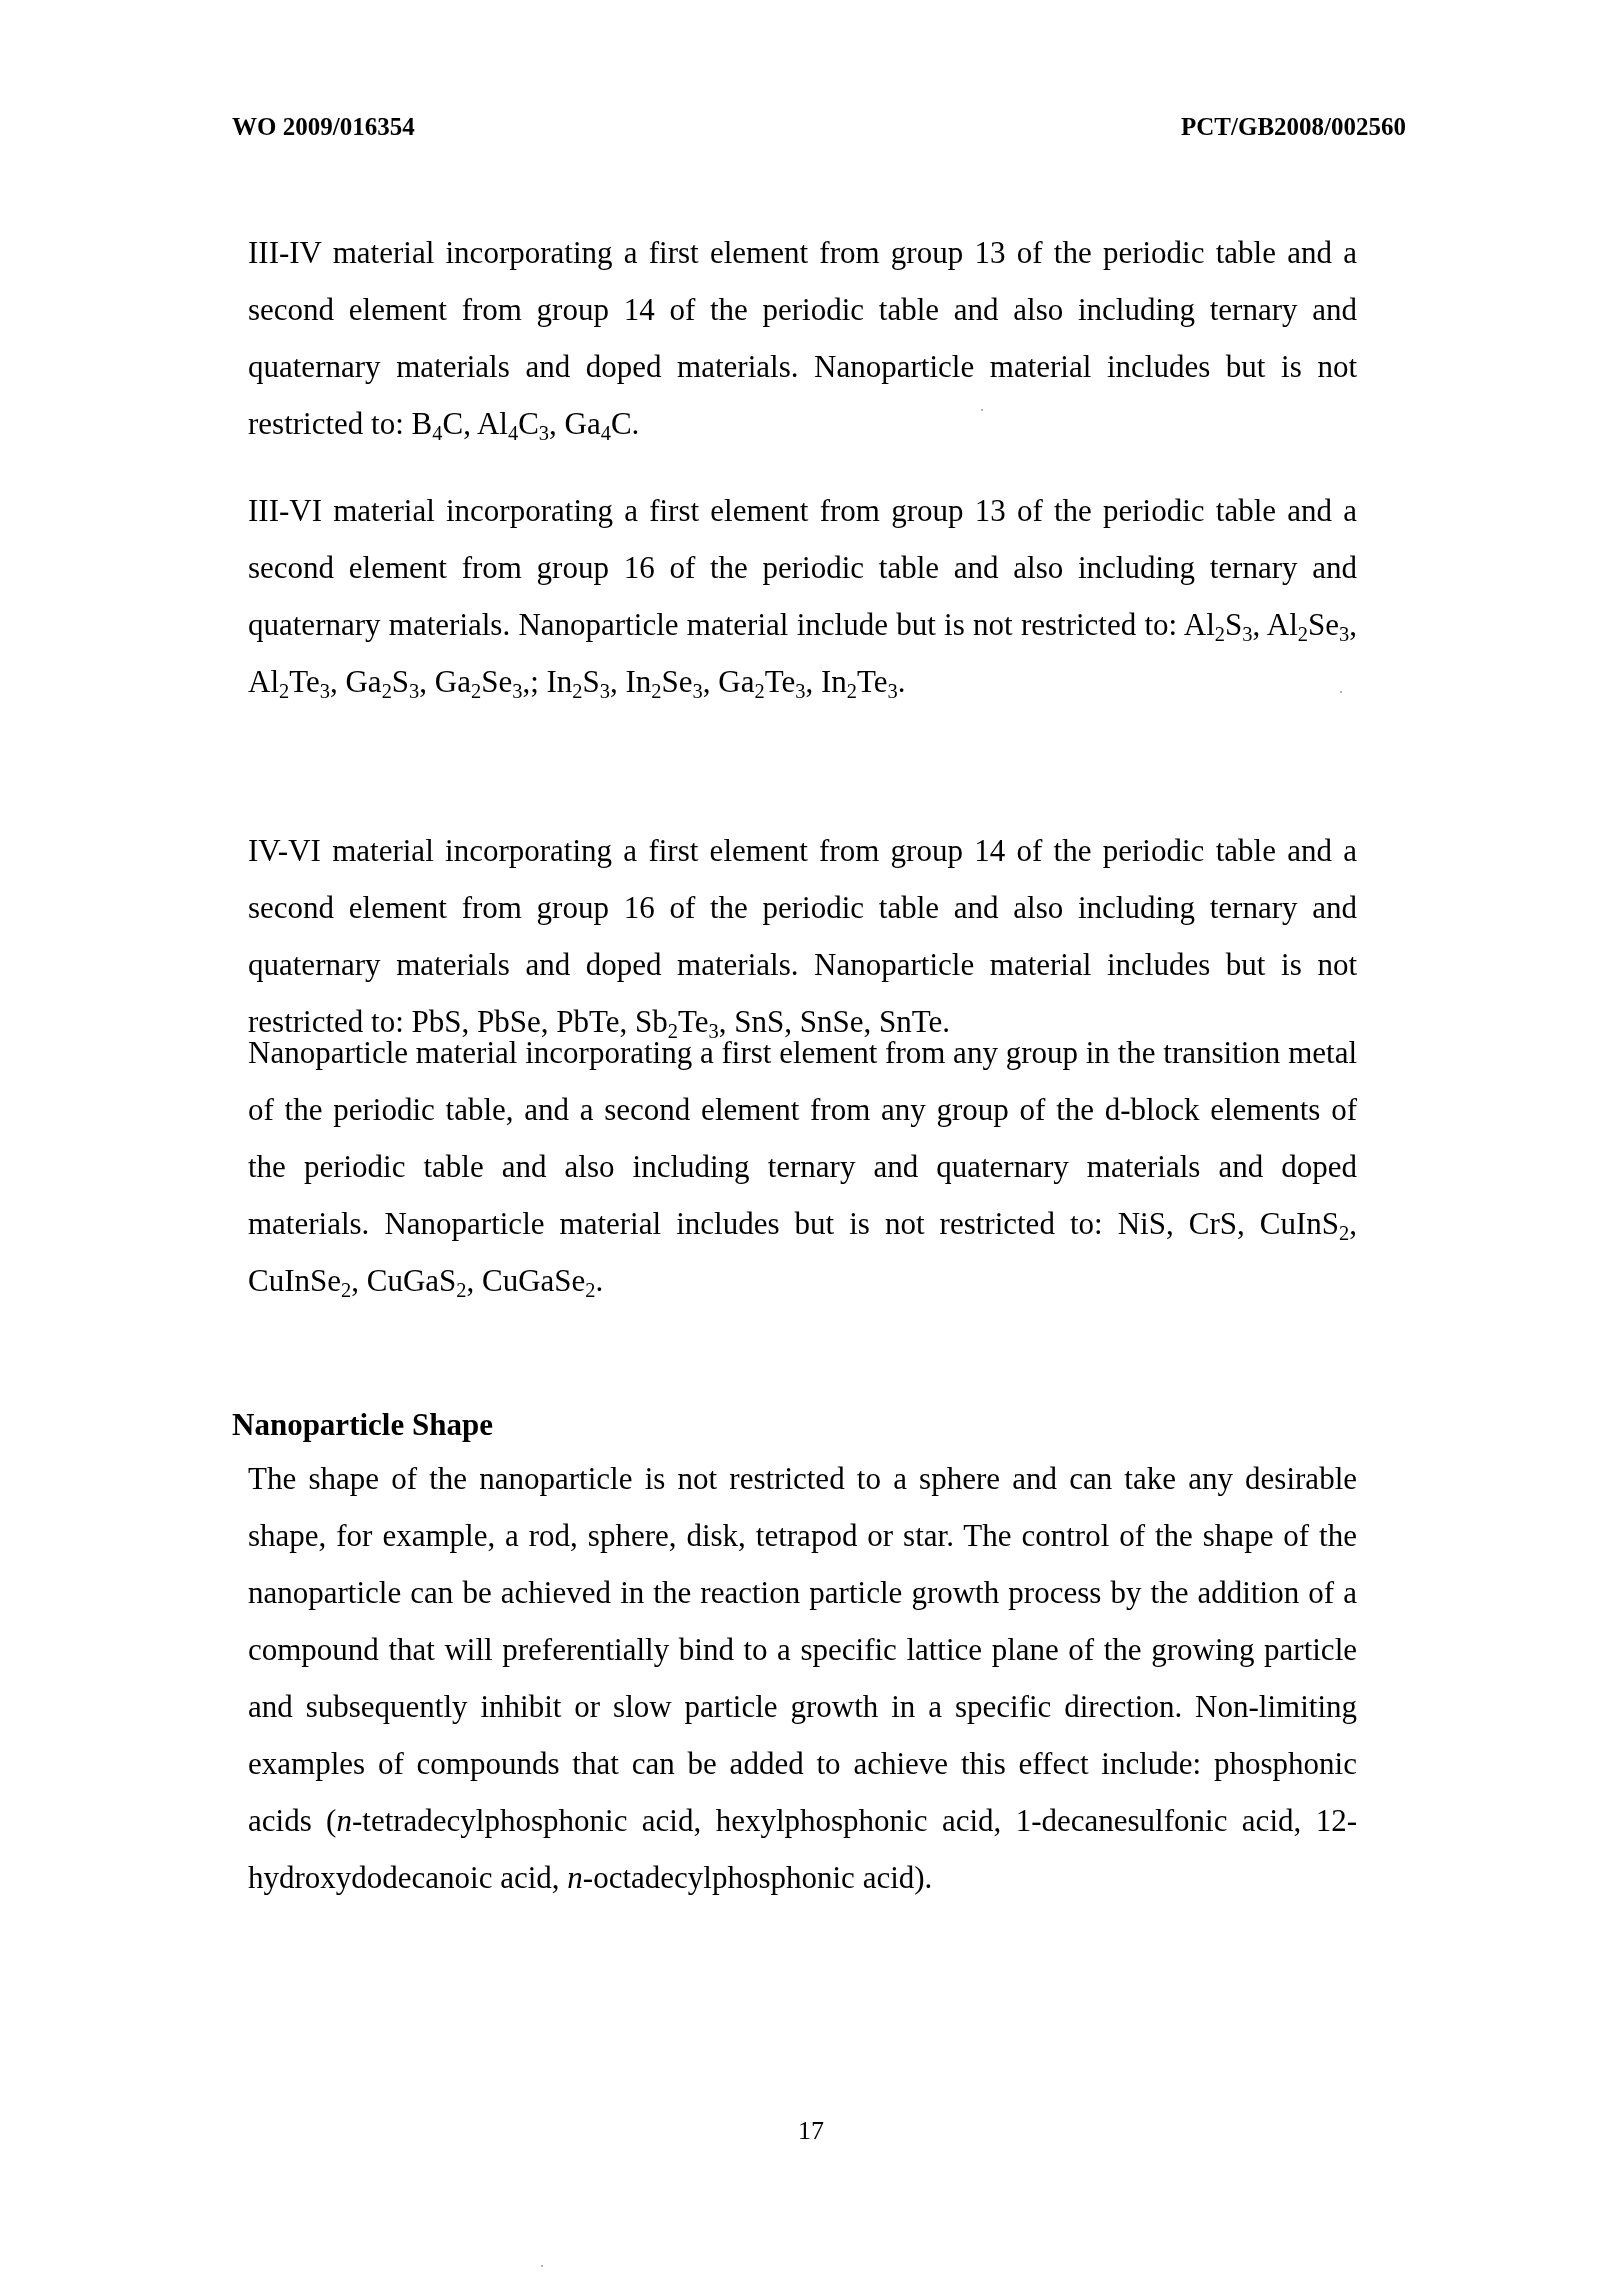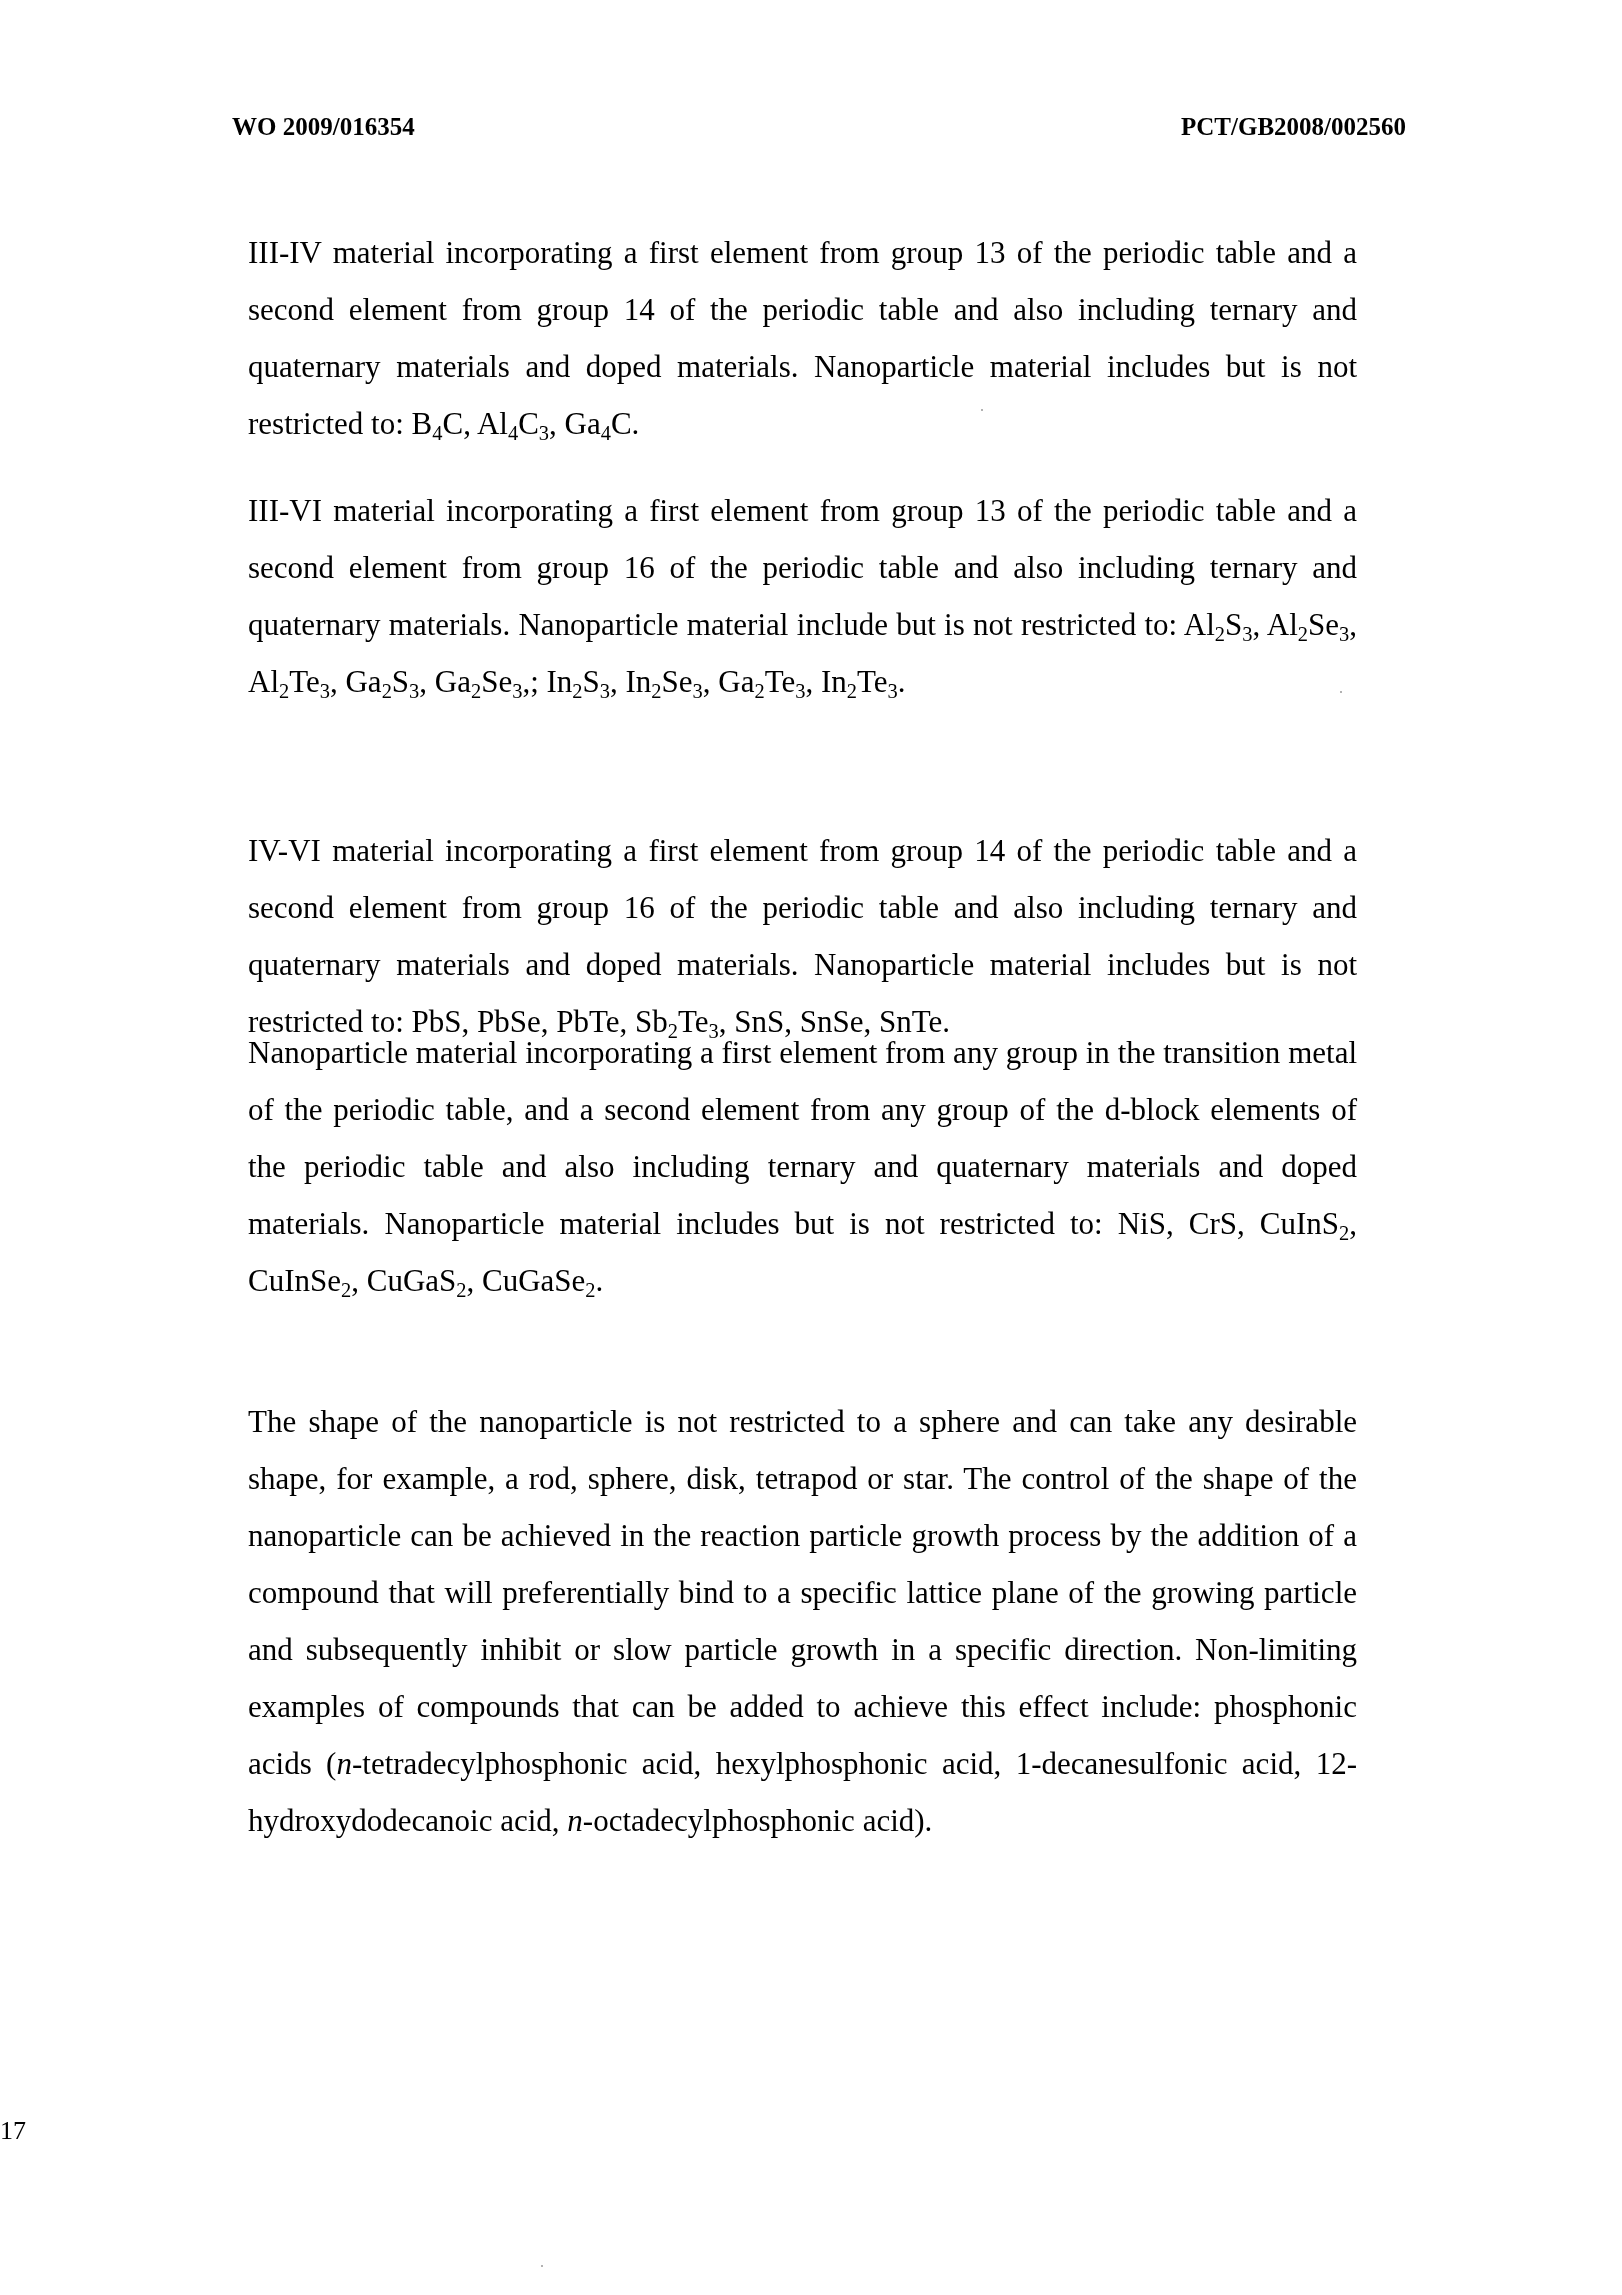--- a/index.html
+++ b/index.html
@@ -5,21 +5,21 @@
   html, body { margin:0; padding:0; background:#ffffff; }
   body { width:1622px; height:2295px; position:relative; overflow:hidden;
          font-family:"Liberation Serif","DejaVu Serif",serif; color:#000; }
   .hdr { position:absolute; top:113px; font-weight:bold; font-size:25px; letter-spacing:0; }
   .hdr.left { left:232px; }
   .hdr.right { right:216px; }
   .body { position:absolute; left:232px; width:1141px; font-size:31px; line-height:57px; }
   .para { margin:16px; text-align:justify; text-align-last:left; }
   .heading { font-weight:bold; margin:0; line-height:57px; }
   sub { font-size:0.66em; vertical-align:-0.28em; line-height:0; }
-  .page-num { position:absolute; top:2116px; left:0; width:1622px; text-align:left; font-size:26px; }
+  .page-num { position:absolute; top:2116px; left:0; width:1622px; text-align:center; font-size:26px; }
   .speck { position:absolute; width:2px; height:2px; background:#999; border-radius:50%; }
 </style>
 </head>
 <body>
 
 <div class="hdr left">WO 2009/016354</div>
 <div class="hdr right">PCT/GB2008/002560</div>
 
 <div class="body" style="top:208px;">
   <p class="para">III-IV material incorporating a first element from group 13 of the periodic table and a second element from group 14 of the periodic table and also including ternary and quaternary materials and doped materials. Nanoparticle material includes but is not restricted to: B<sub>4</sub>C, Al<sub>4</sub>C<sub>3</sub>, Ga<sub>4</sub>C.</p>
@@ -31,20 +31,21 @@
 
 <div class="body" style="top:806px;">
   <p class="para">IV-VI material incorporating a first element from group 14 of the periodic table and a second element from group 16 of the periodic table and also including ternary and quaternary materials and doped materials. Nanoparticle material includes but is not restricted to: PbS, PbSe, PbTe, Sb<sub>2</sub>Te<sub>3</sub>, SnS, SnSe, SnTe.</p>
 </div>
 
 <div class="body" style="top:1008px;">
   <p class="para">Nanoparticle material incorporating a first element from any group in the transition metal of the periodic table, and a second element from any group of the d-block elements of the periodic table and also including ternary and quaternary materials and doped materials. Nanoparticle material includes but is not restricted to: NiS, CrS, CuInS<sub>2</sub>, CuInSe<sub>2</sub>, CuGaS<sub>2</sub>, CuGaSe<sub>2</sub>.</p>
 </div>
 
 <div class="body" style="top:1396px;">
+  <h2 class="heading" style="font-size:31px;">Nanoparticle Shape</h2>
   <p class="para" style="margin-top:-3.3px;">The shape of the nanoparticle is not restricted to a sphere and can take any desirable shape, for example, a rod, sphere, disk, tetrapod or star. The control of the shape of the nanoparticle can be achieved in the reaction particle growth process by the addition of a compound that will preferentially bind to a specific lattice plane of the growing particle and subsequently inhibit or slow particle growth in a specific direction. Non-limiting examples of compounds that can be added to achieve this effect include: phosphonic acids (<i>n</i>-tetradecylphosphonic acid, hexylphosphonic acid, 1-decanesulfonic acid, 12-hydroxydodecanoic acid, <i>n</i>-octadecylphosphonic acid).</p>
 </div>
 
 <div class="page-num">17</div>
 
 <div class="speck" style="left:981px;top:409px;"></div>
 <div class="speck" style="left:1340px;top:691px;"></div>
 <div class="speck" style="left:541px;top:2265px;"></div>
 
 

